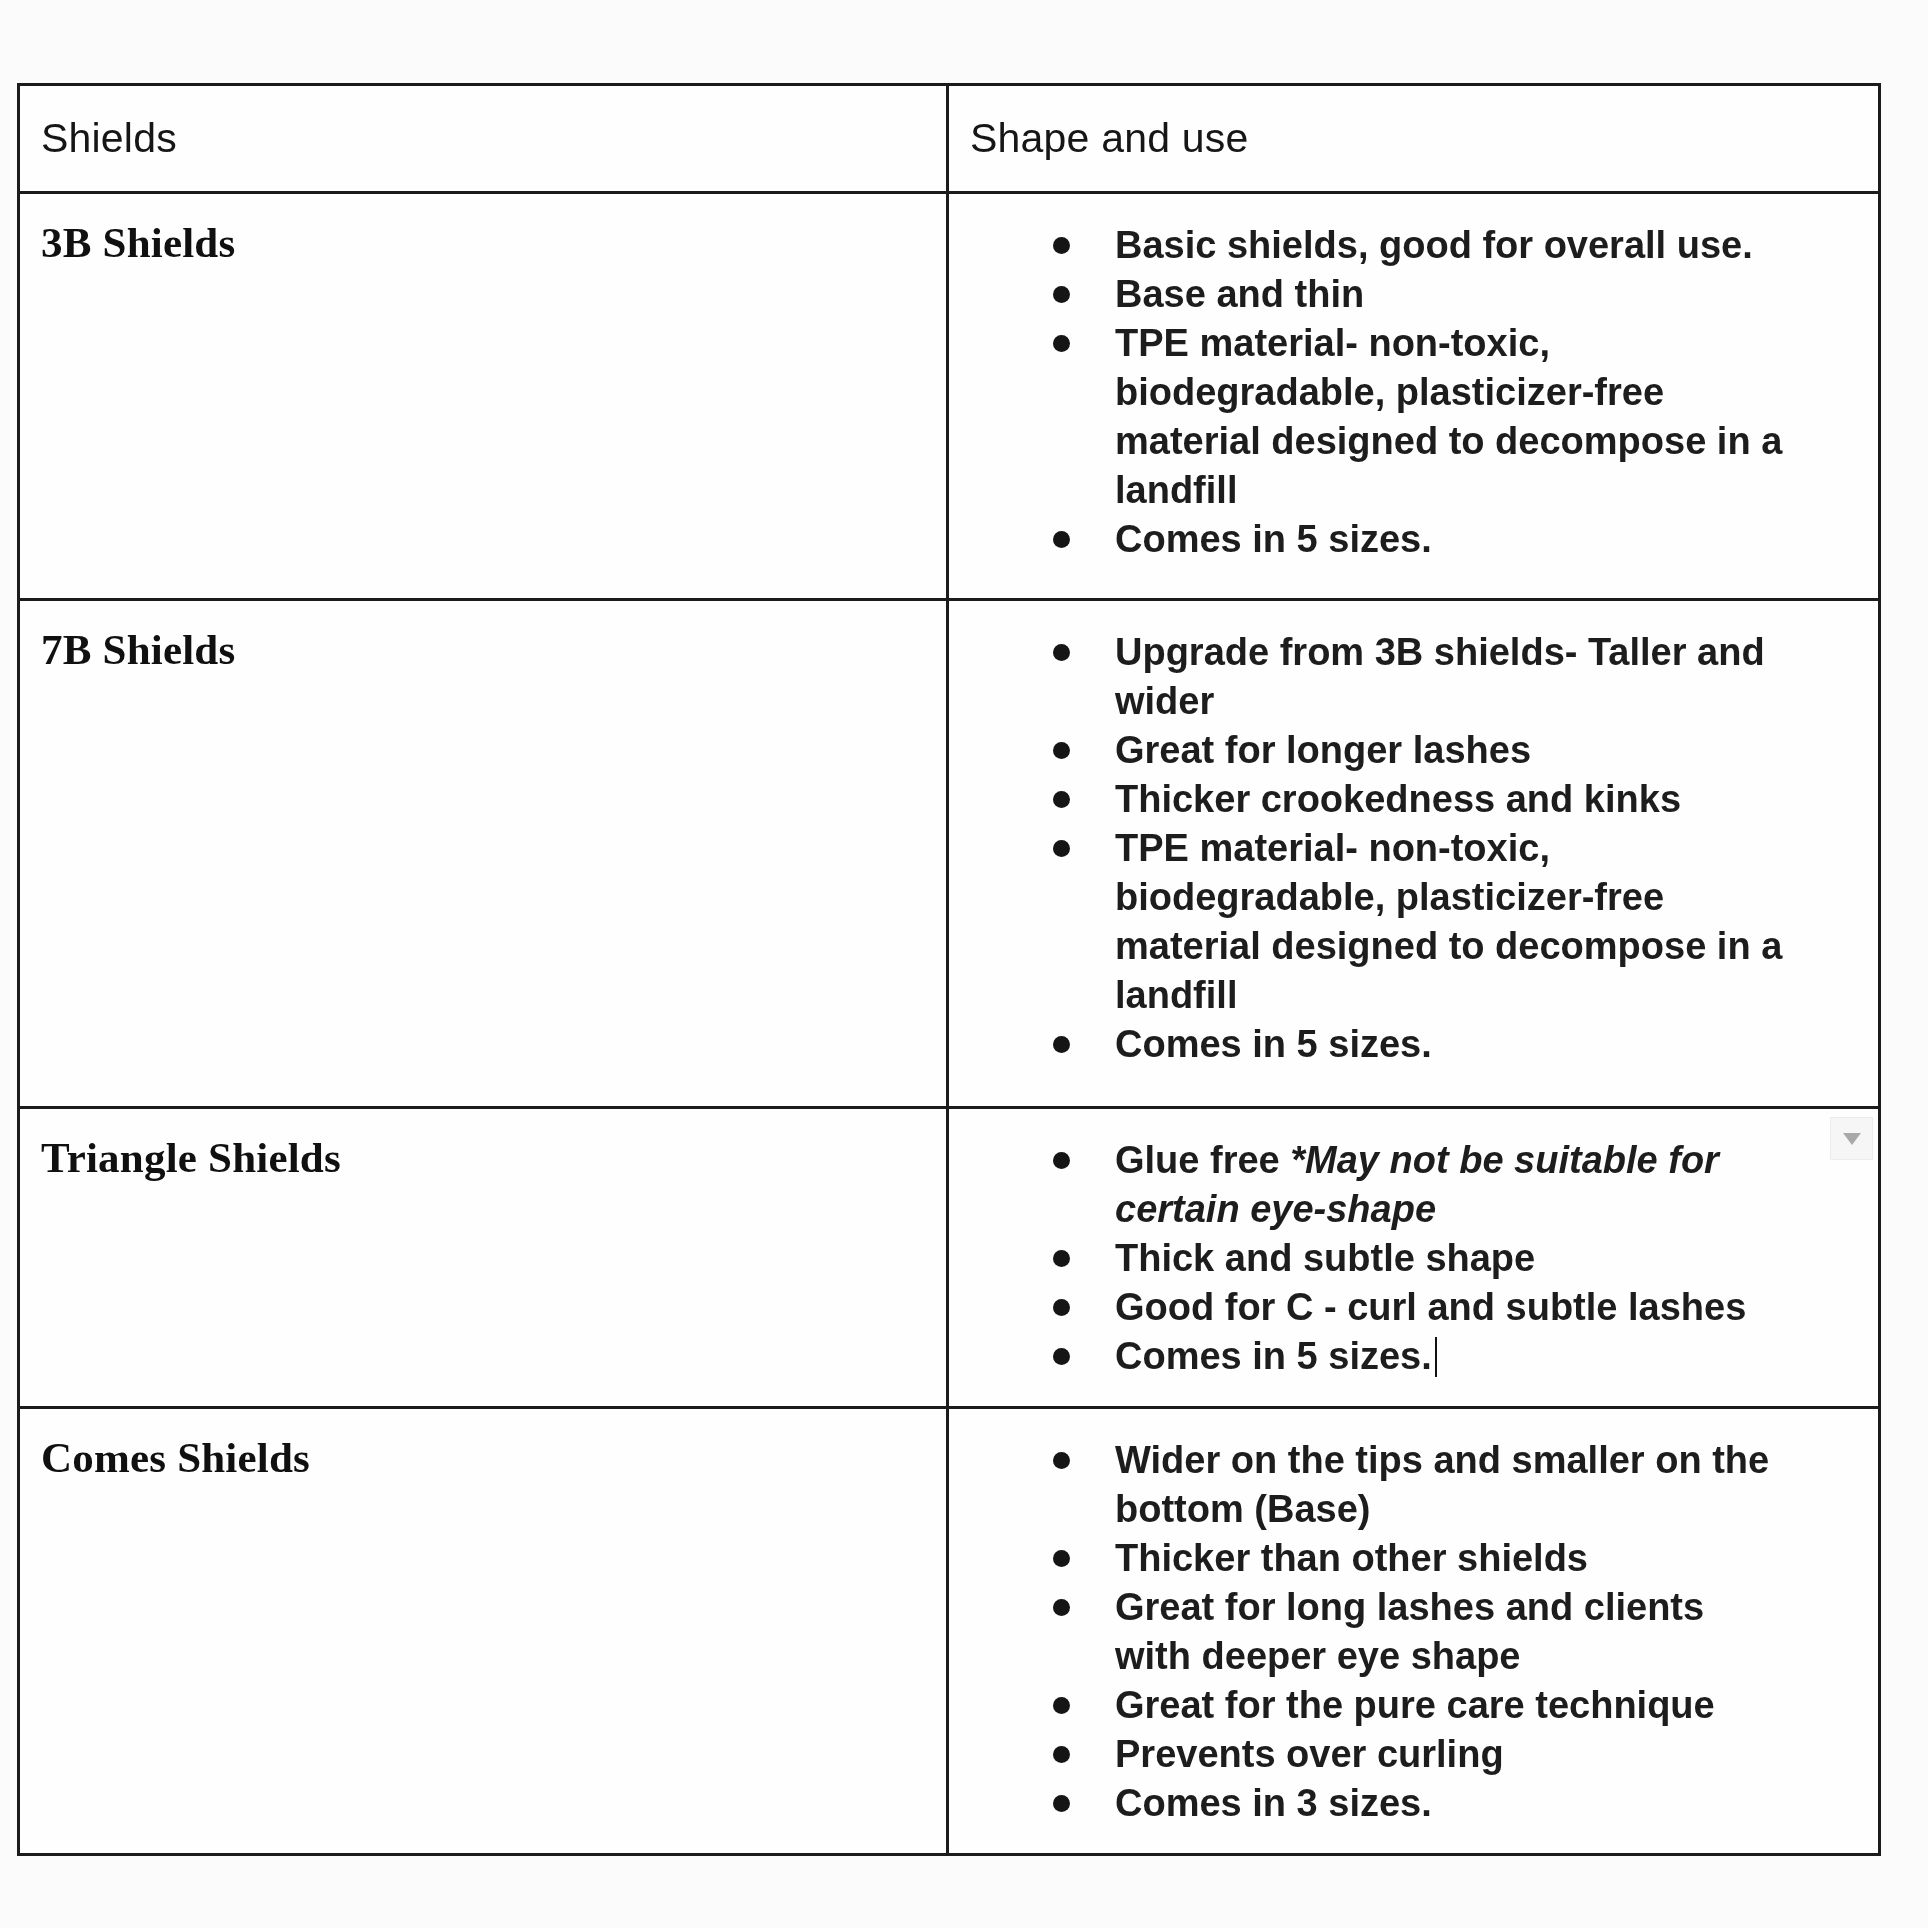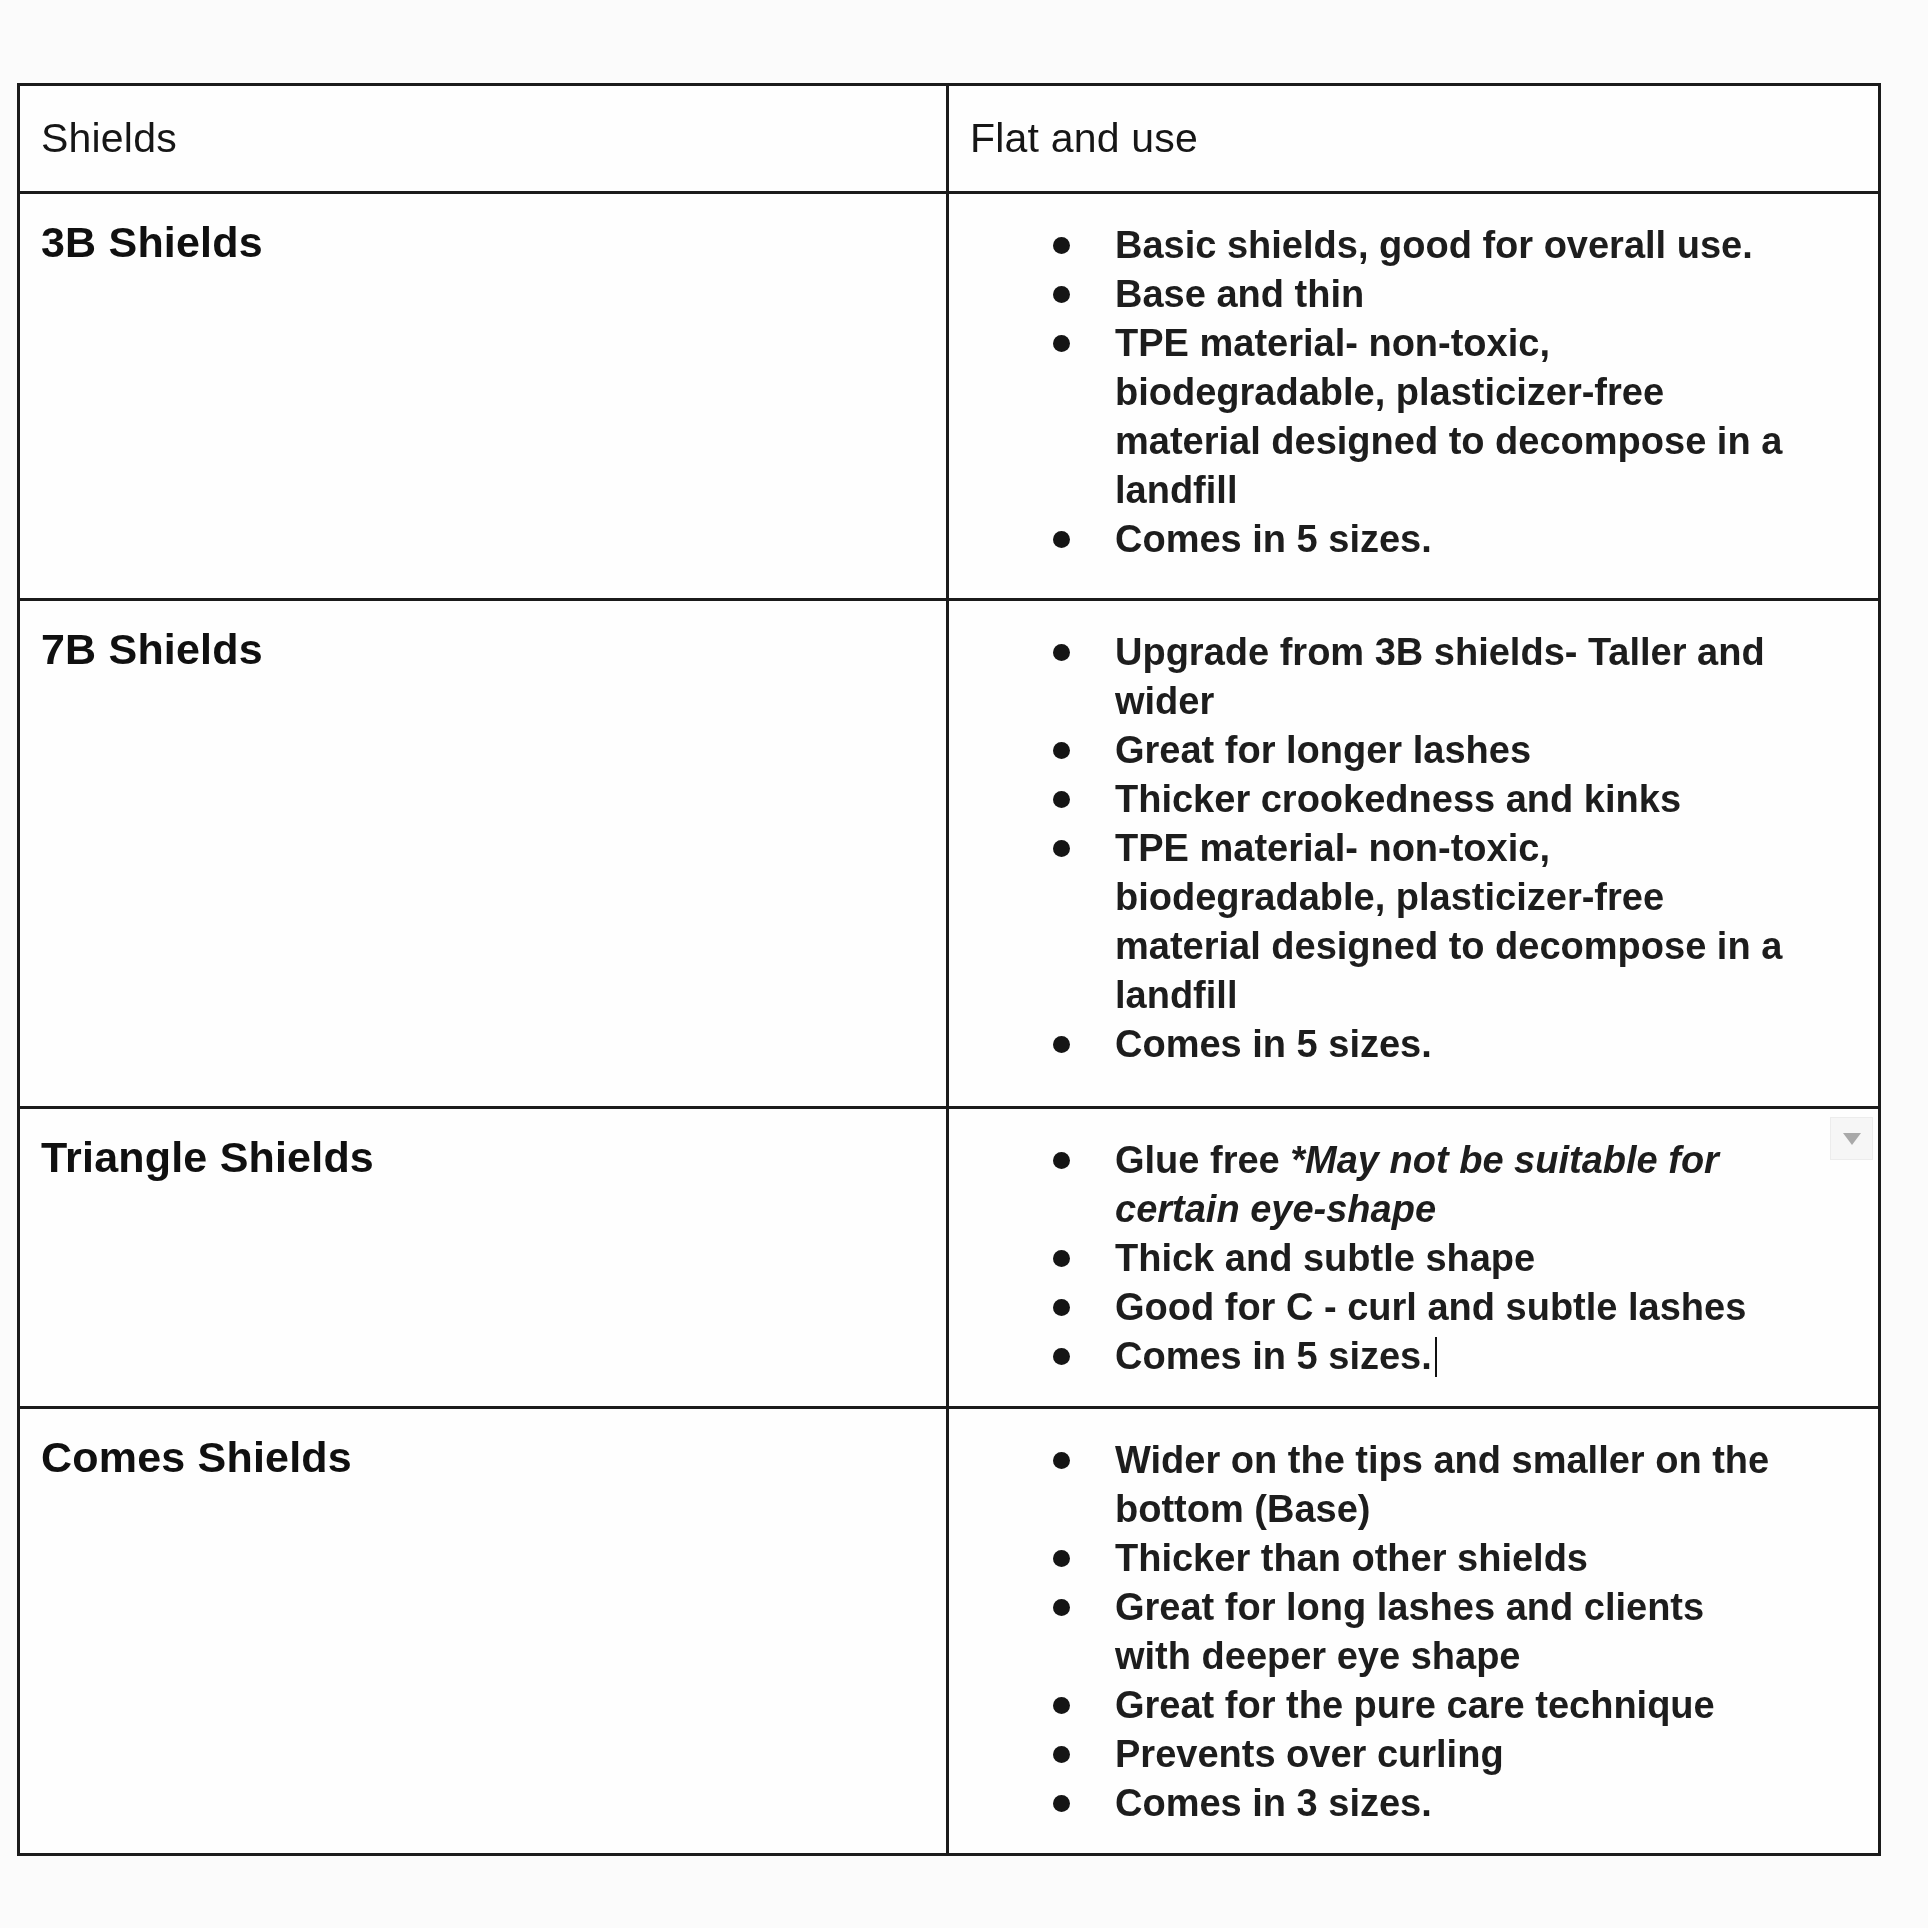--- a/index.html
+++ b/index.html
@@ -50,20 +50,21 @@
   td.cell-shield{
     vertical-align:top;
     padding:22.6px 19px 19px 21px;
   }
   .shield-label{
     font-size:43px;
     font-weight:700;
     color:#101010;
     line-height:1.2;
     letter-spacing:0.2px;
+    font-family:Liberation Serif, serif;
   }
   td.cell-desc{
     vertical-align:top;
     padding:21px 26px 19px 0;
   }
   ul.bullets{
     list-style:none;
     margin:6px;
     padding:0;
     font-weight:bold;
@@ -121,21 +122,21 @@
 <div class="canvas">
 
   <table class="shields">
     <colgroup>
       <col class="c-left">
       <col class="c-right">
     </colgroup>
     <thead>
       <tr class="header-row">
         <th class="header-cell">Shields</th>
-        <th class="header-cell">Flat and use</th>
+        <th class="header-cell">Shape and use</th>
       </tr>
     </thead>
     <tbody>
         <tr style="height: 407px;">
           <td class="cell-shield">
             <div class="shield-label">3B Shields</div>
           </td>
           <td class="cell-desc">
             <ul class="bullets">
               <li><span>Basic shields, good for overall use.</span></li>

